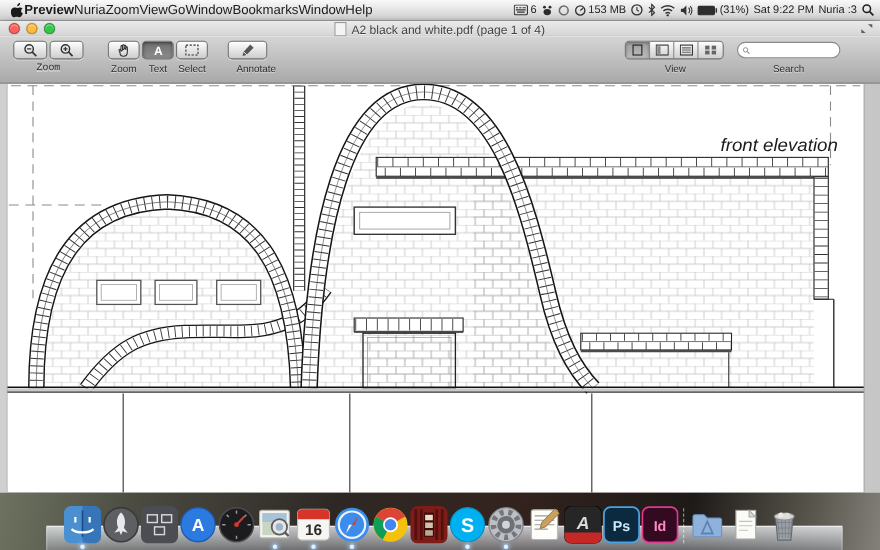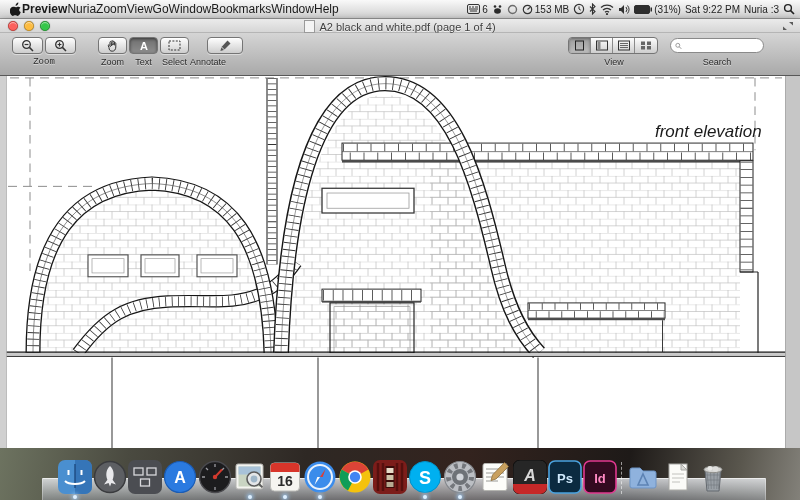--- a/index.html
+++ b/index.html
@@ -218,21 +218,21 @@
       <div class="tlabel" style="left:98px;width:29px;">Zoom</div>
       <div class="tlabel" style="left:129px;width:29px;">Text</div>
       <div class="tlabel" style="left:160px;width:29px;">Select</div>
 
       <div class="tbtn" style="left:207px;width:36px;">
         <svg width="13" height="13" viewBox="0 0 13 13">
             <path d="M8.5 1.5l3 3L5 11l-3.6 1L2.5 8z" fill="#555"></path>
             <path d="M2.5 8l3 3" stroke="#fff" stroke-width="0.8"></path>
           </svg>
       </div>
-      <div class="tlabel" style="left:183px;width:50px;">Annotate</div>
+      <div class="tlabel" style="left:208px;width:50px;">Annotate</div>
 
       <div class="seg" style="left:568px;">
         <span class="on">
             <svg width="11" height="11" viewBox="0 0 11 11">
               <rect x="1.5" y="1" width="8" height="9" fill="none" stroke="#222"></rect>
             </svg>
           </span>
         <span>
             <svg width="12" height="11" viewBox="0 0 12 11">
               <rect x="0.5" y="1" width="11" height="9" fill="none" stroke="#333"></rect>

